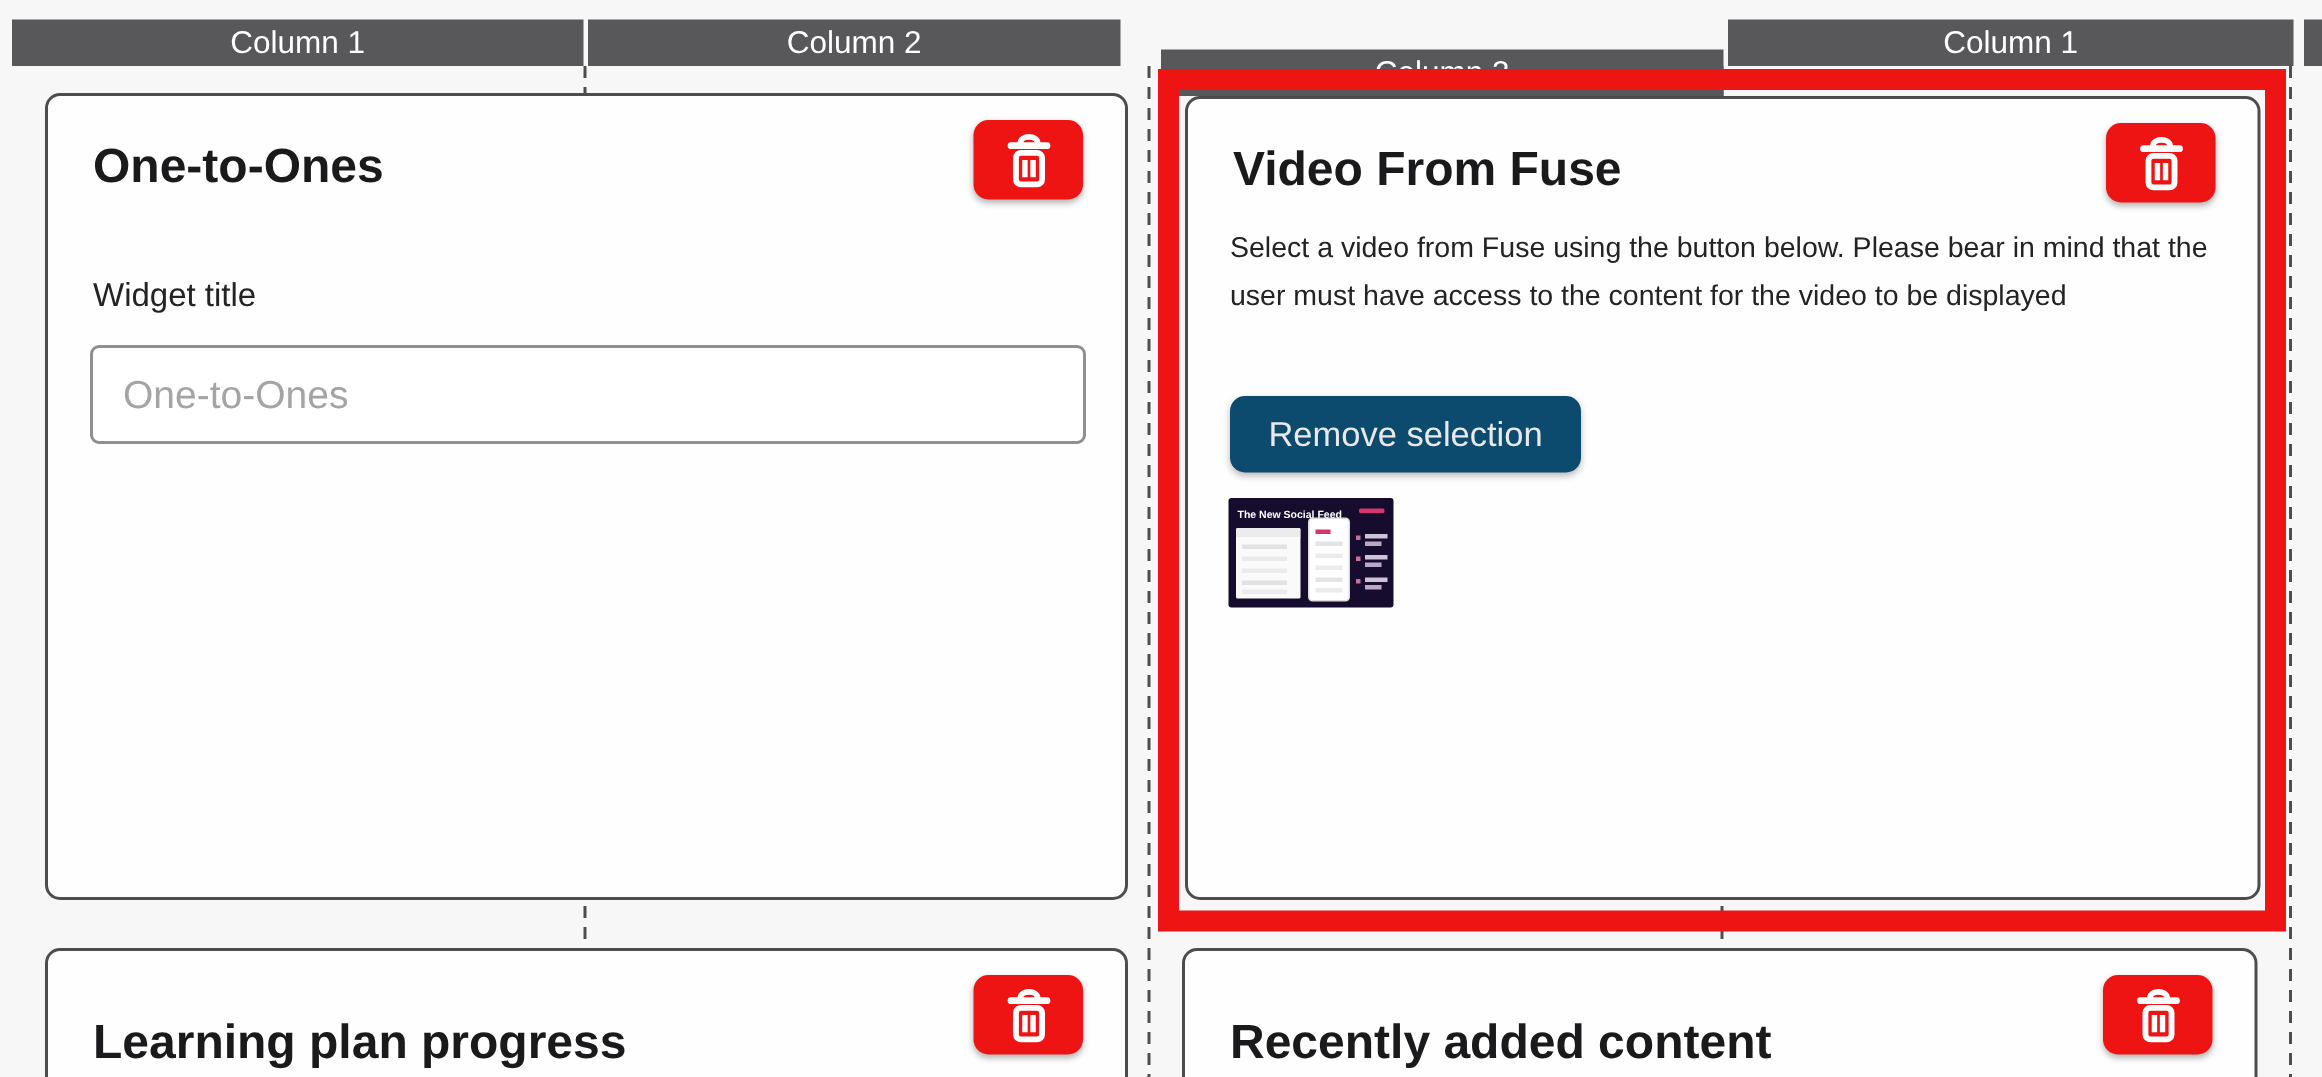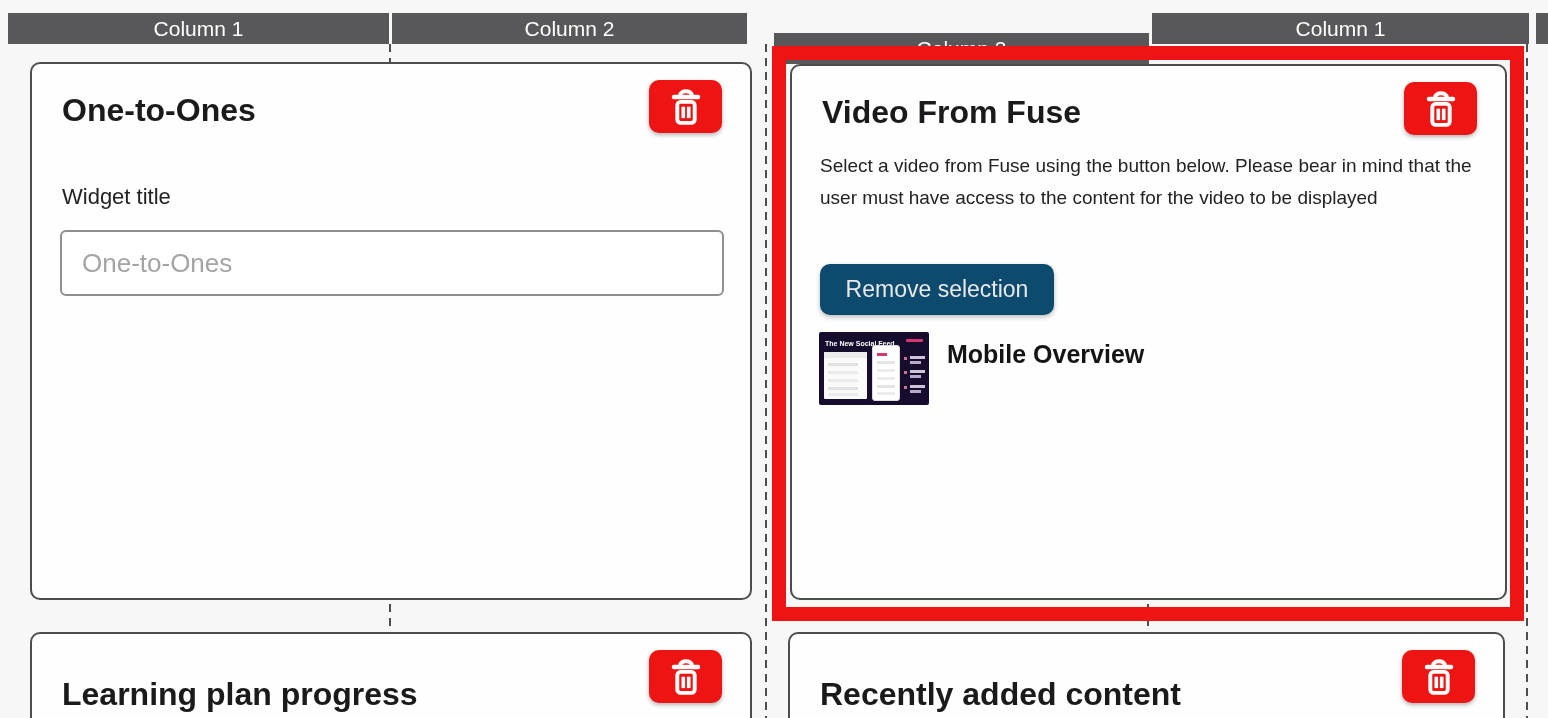--- a/index.html
+++ b/index.html
@@ -192,21 +192,20 @@
             <i class="bdot"></i>
             <i class="bl1"></i>
             <i class="bl2"></i>
           </div>
         <div class="bgroup bg3">
             <i class="bdot"></i>
             <i class="bl1"></i>
             <i class="bl2"></i>
           </div>
       </div>
-      <div class="video-label">Mobile Overview</div>
     </div>
   </section>
 
   <section class="card" id="card-learning">
     <h2 class="card-title">Learning plan progress</h2>
     <button class="trash-btn">
       <svg class="trash-icon-svg" width="36" height="40" viewBox="0 0 24 26">
         <path d="M8.2 5.2 C8.2 1.6 15.8 1.6 15.8 5.2" fill="none" stroke="#fff" stroke-width="2.6"></path>
         <line x1="4" y1="6.4" x2="20" y2="6.4" stroke="#fff" stroke-width="3" stroke-linecap="round"></line>
         <rect x="6.2" y="9.6" width="11.6" height="14" rx="2.2" fill="none" stroke="#fff" stroke-width="2.6"></rect>

